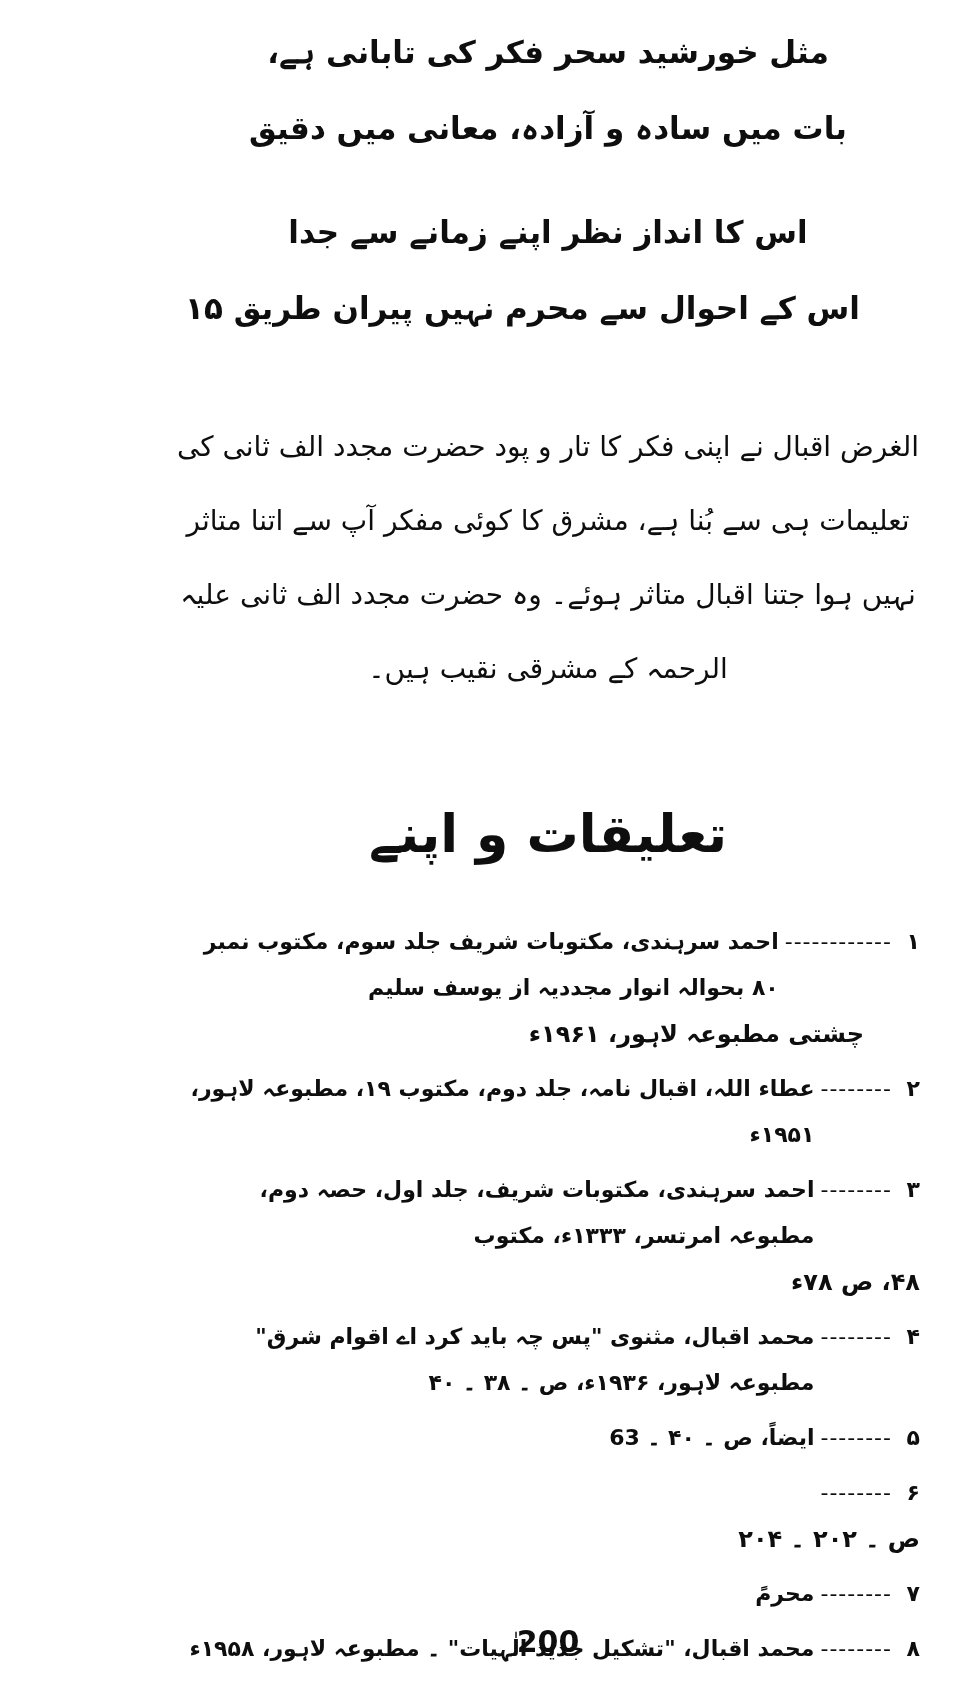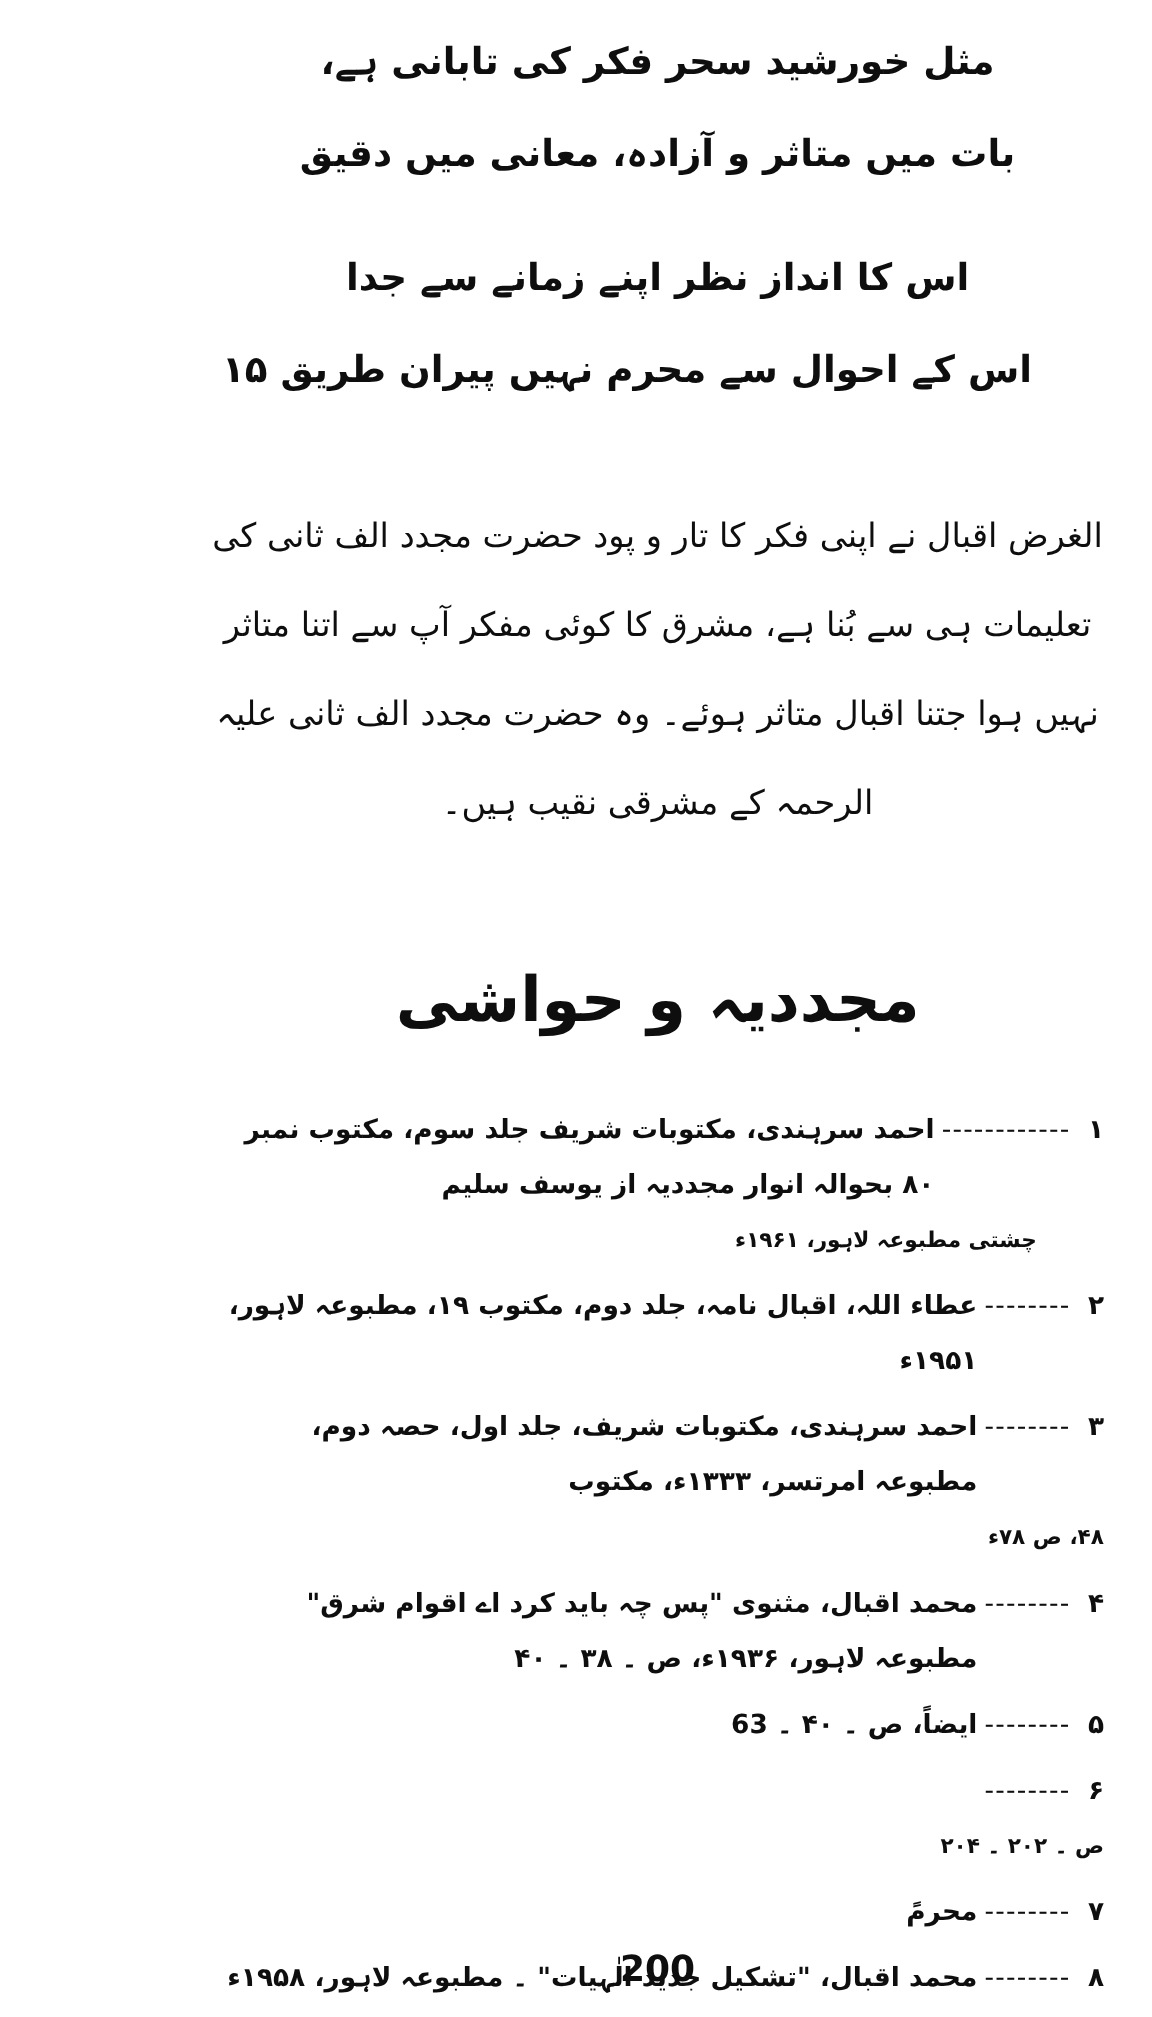--- a/index.html
+++ b/index.html
@@ -79,21 +79,21 @@
     letter-spacing: 1px;
     unicode-bidi: isolate;
     padding: 0 2px 0 6px;
     font-weight: 400;
   }
   .fn-text {
     flex: 1 1 auto;
     font-size: 22px;
   }
   .fn-cont {
-    font-size: 18px;
+    font-size: 24px;
     font-weight: 700;
     line-height: 46px;
   }
   .fn-cont.align-start {
     text-align: right;
     padding-right: 56px;
   }
   .fn-cont.align-center {
     text-align: right;
   }
@@ -112,31 +112,31 @@
   }
 </style>
 </head>
 <body>
 
 <div class="page">
 
   <div class="verse-block">
     <div class="couplet-1">
       <div class="verse-line">مثل خورشید سحر فکر کی تابانی ہے،</div>
-      <div class="verse-line">بات میں متاثر و آزادہ، معانی میں دقیق</div>
+      <div class="verse-line">بات میں سادہ و آزادہ، معانی میں دقیق</div>
     </div>
     <div class="couplet-2">
       <div class="verse-line">اس کا انداز نظر اپنے زمانے سے جدا</div>
       <div class="verse-line">اس کے احوال سے محرم نہیں پیران طریق ۱۵</div>
     </div>
   </div>
 
   <p class="prose">الغرض اقبال نے اپنی فکر کا تار و پود حضرت مجدد الف ثانی کی تعلیمات ہی سے بُنا ہے، مشرق کا کوئی مفکر آپ سے اتنا متاثر نہیں ہوا جتنا اقبال متاثر ہوئے۔ وہ حضرت مجدد الف ثانی علیہ الرحمہ کے مشرقی نقیب ہیں۔</p>
 
-  <h1 class="section-heading">مجددیہ و حواشی</h1>
+  <h1 class="section-heading">تعلیقات و اپنے</h1>
 
   <div class="footnotes">
 
     <div class="fn-item">
       <div class="fn-row">
         <span class="fn-num">۱</span>
         <span class="fn-dashes">------------</span>
         <span class="fn-text">احمد سرہندی، مکتوبات شریف جلد سوم، مکتوب نمبر ۸۰ بحوالہ انوار مجددیہ از یوسف سلیم</span>
       </div>
       <div class="fn-cont align-start">چشتی مطبوعہ لاہور، ۱۹۶۱ء</div>

